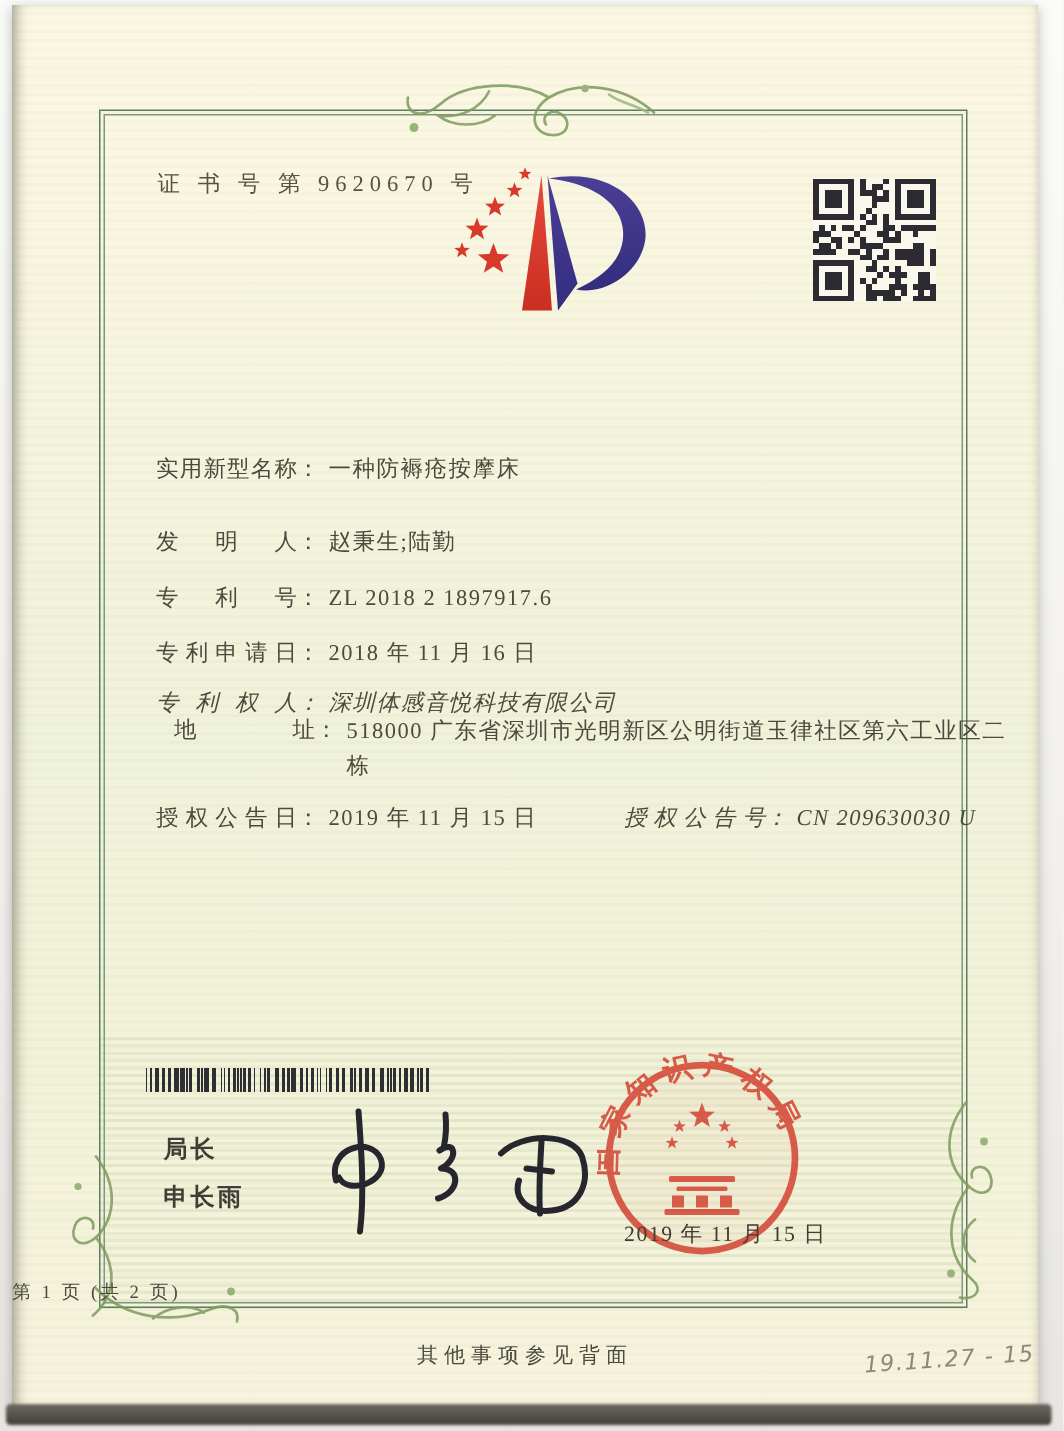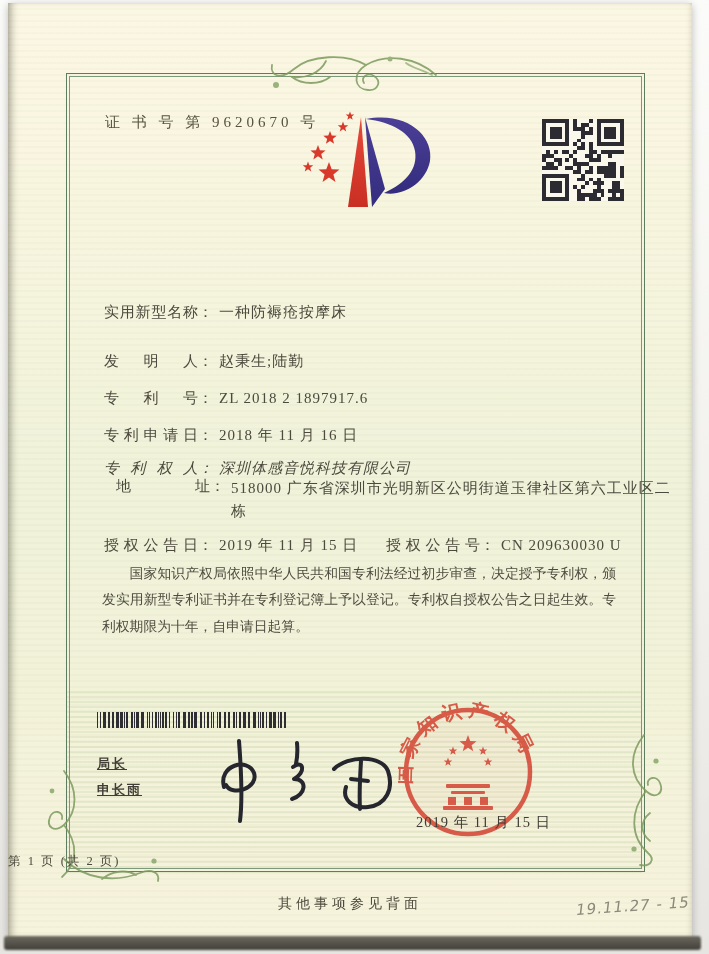--- a/index.html
+++ b/index.html
@@ -36,28 +36,28 @@
   .title {
     position:absolute; left:0; right:0; top:215px; text-align:center;
     font-size:35px; font-weight:700; letter-spacing:9px; color:#3b3a33;
   }
   .fields { position:absolute; left:96px; top:294px; width:520px; font-size:15px; color:#4c4a3e; }
   .frow { position:absolute; left:0; white-space:nowrap; }
   .flabel { display:inline-block; width:94px; text-align:justify; text-align-last:justify; }
   .fcolon { display:inline-block; margin-right:6px; }
   .fvalue { letter-spacing:1px; }
   .addr-val { display:inline-block; width:440px; white-space:normal; vertical-align:top; letter-spacing:1px; line-height:1.55; }
-  .grant2 { margin-left:24px; }
+  .grant2 { margin-left:54px;font-style:italic; }
   .paras {
     position:absolute; left:94px; top:558px; width:514px;
     font-size:13.8px; color:#4e4c40; line-height:1.92; text-align:justify;
   }
   .paras p { text-indent:2em; }
   .barcode { position:absolute; left:89px; top:709px; width:190px; height:16px; }
-  .director-block { position:absolute; left:89px; top:748px; font-size:13px; color:#403e36; font-weight:700; letter-spacing:2px; line-height:2.0;text-decoration:underline; }
+  .director-block { position:absolute; left:101px; top:748px; font-size:16px; color:#403e36; font-weight:700; letter-spacing:2px; line-height:2.0; }
   .signature { position:absolute; left:188px; top:728px; width:210px; height:100px; }
   .seal { position:absolute; left:390px; top:697px; width:140px; height:140px; opacity:0.92; }
   .seal-date { position:absolute; left:408px; top:810px; font-size:14.5px; color:#3f3c34; letter-spacing:1px; z-index:5; }
   .page-info { position:absolute; left:0; right:0; top:850px; text-align:left; font-size:12.5px; color:#4c4a3e; letter-spacing:2px; }
   .footer-note { position:absolute; left:0; right:0; top:892px; text-align:center; font-size:14px; color:#4c4a3e; letter-spacing:4px; }
   .hand-note {
     position:absolute; left:568px; top:894px; font-size:15px; color:#8c887a;
     font-family:"DejaVu Sans",sans-serif; font-style:italic; transform:rotate(-4deg); letter-spacing:1px;
   }
   .flourish { position:absolute; pointer-events:none; }
@@ -294,21 +294,20 @@
       <span>
         <span class="flabel">授权公告日</span><span class="fcolon">：</span><span class="fvalue">2019 年 11 月 15 日</span>
       </span>
       <span class="grant2">
         <span class="flabel">授权公告号</span><span class="fcolon">：</span><span class="fvalue">CN 209630030 U</span>
       </span>
     </div>
   </div>
 
   <div class="paras">
-    <p>国家知识产权局依照中华人民共和国专利法经过初步审查，决定授予专利权，颁发实用新型专利证书并在专利登记簿上予以登记。专利权自授权公告之日起生效。专利权期限为十年，自申请日起算。</p>
   </div>
 
   <svg class="barcode" id="barcode" viewBox="0 0 190 16" preserveAspectRatio="none" shape-rendering="crispEdges">
       <rect x="0" y="0" width="1" height="16" fill="#2f2f33"></rect>
       <rect x="3" y="0" width="1" height="16" fill="#2f2f33"></rect>
       <rect x="6" y="0" width="3" height="16" fill="#2f2f33"></rect>
       <rect x="11" y="0" width="2" height="16" fill="#2f2f33"></rect>
       <rect x="15" y="0" width="2" height="16" fill="#2f2f33"></rect>
       <rect x="19" y="0" width="3" height="16" fill="#2f2f33"></rect>
       <rect x="23" y="0" width="3" height="16" fill="#2f2f33"></rect>

